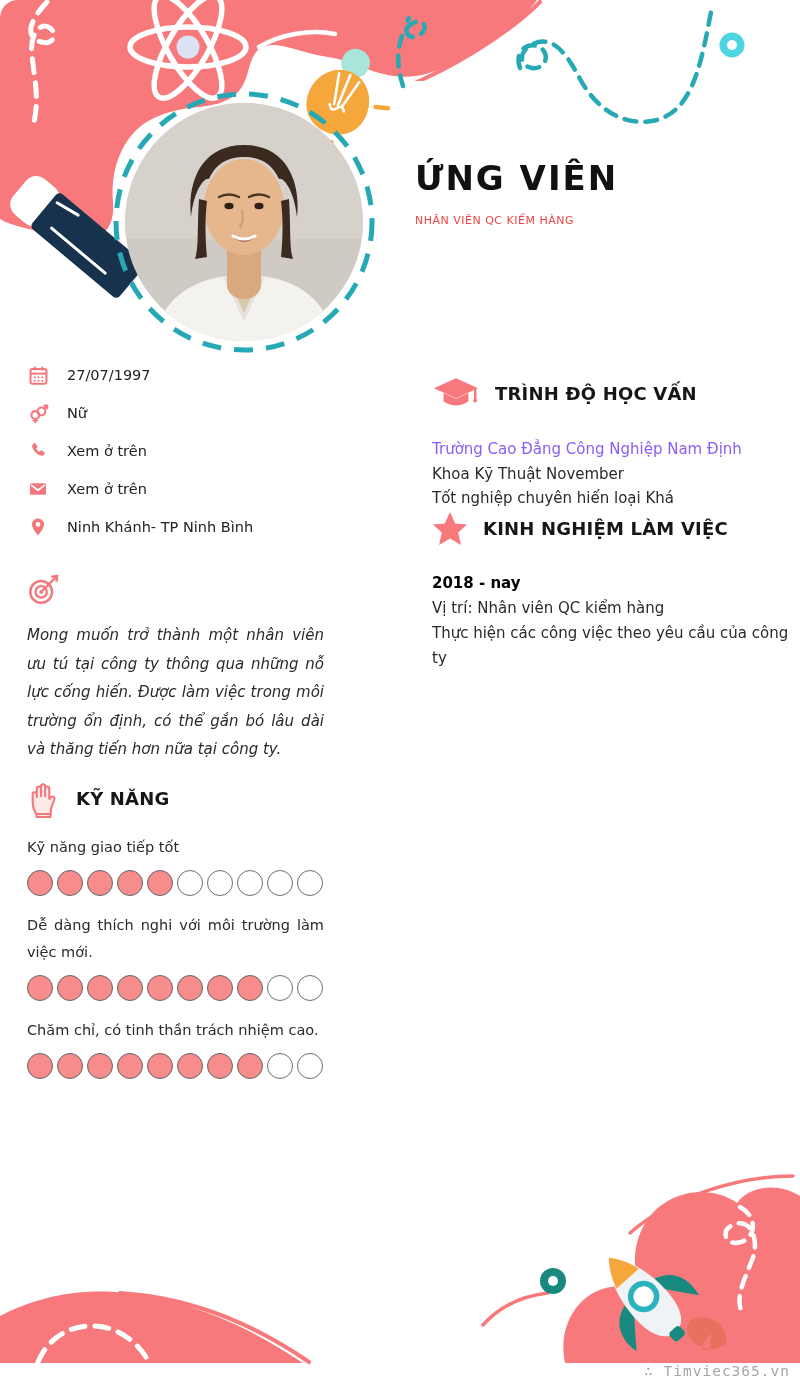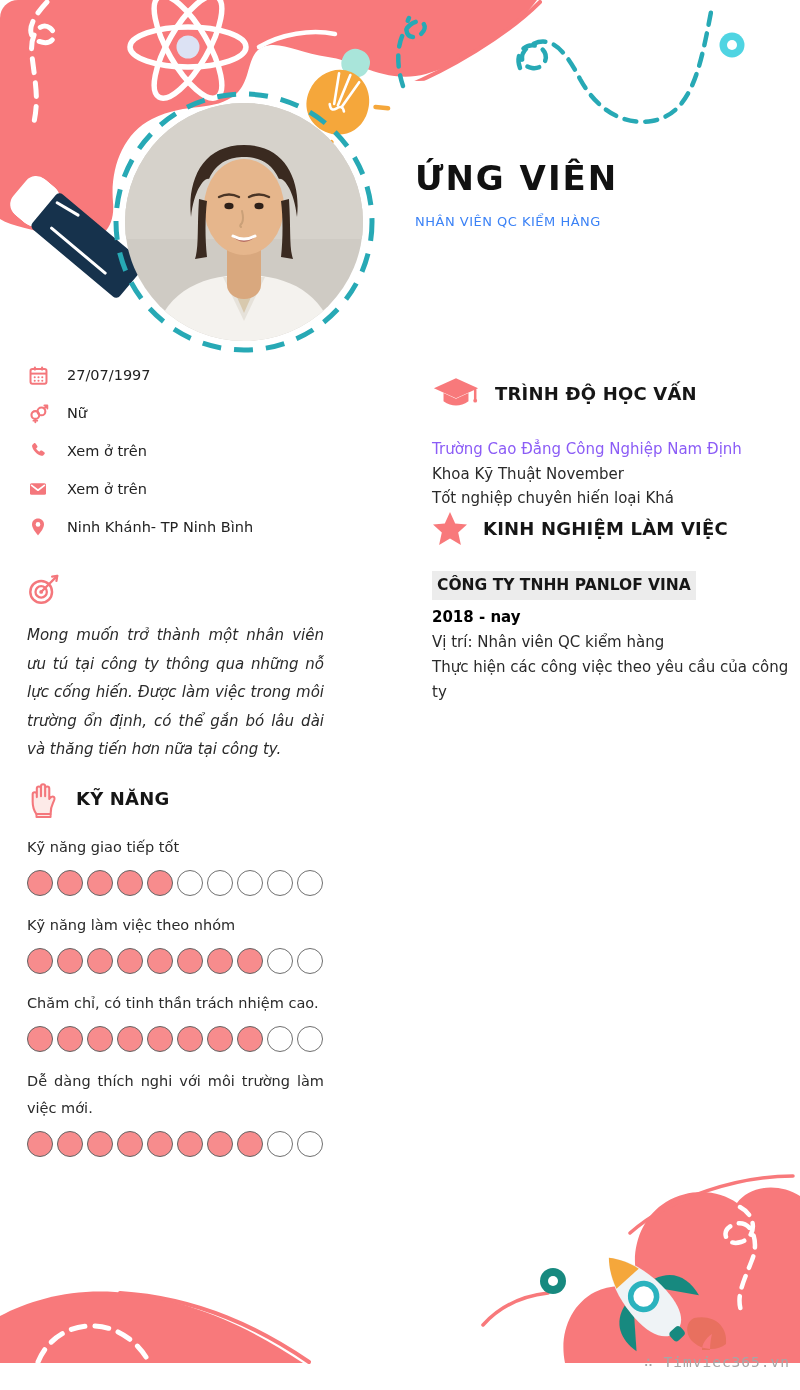--- a/index.html
+++ b/index.html
@@ -7,21 +7,21 @@
     position:relative;width:800px;height:1390px;margin:0 auto;
     background:#fff;overflow:hidden;
     font-family:"DejaVu Sans","Liberation Sans",sans-serif;
     color:#212121;
     border-radius:18px;
   }
   .deco{position:absolute;inset:0;z-index:0;pointer-events:none;}
   .photo{position:absolute;left:111px;top:89px;width:266px;height:266px;z-index:2;}
   .titles{position:absolute;left:415px;top:158px;z-index:3;}
   .titles h1{margin:0;font-size:34px;font-weight:bold;letter-spacing:2px;color:#111;}
-  .titles h2{margin:16px 0 0 0;font-size:13px;font-weight:normal;letter-spacing:.5px;color:#3b82f6;}
+  .titles h2{margin:16px 0 0 0;font-size:11px;font-weight:normal;letter-spacing:.5px;color:#ef4444;}
   .col-left{position:absolute;left:27px;top:356px;width:297px;z-index:3;}
   .col-right{position:absolute;left:432px;top:376px;width:372px;z-index:3;}
   .info-row{display:flex;align-items:center;height:38px;}
   .info-row .ic{width:22px;height:22px;flex:0 0 22px;display:flex;align-items:center;justify-content:center;}
   .info-row .val{margin-left:18px;font-size:14.5px;color:#222;}
   .sec-head{display:flex;align-items:center;gap:15px;margin:0;}
   .sec-head .hic{flex:0 0 auto;display:flex;align-items:center;justify-content:center;}
   .sec-head h3{margin:0;font-size:18px;font-weight:bold;color:#161616;letter-spacing:.2px;}
   .objective{margin-top:27px;}
   .objective p{margin:14px 0 0 0;font-size:15px;line-height:28.5px;text-align:justify;color:#2a2a2a;font-style:italic;}
@@ -31,21 +31,21 @@
   .dot{width:26px;height:26px;border-radius:50%;box-sizing:border-box;
        border:1.5px solid #6f6f6f;background:#fff;}
   .dot.filled{background:#F78C8D;border-color:#636363;}
   .edu-body{margin-top:26px;font-size:15px;line-height:24.5px;color:#2a2a2a;}
   .edu-body .b{font-weight:normal;color:#8b5cf6;}
   .experience{}
   .exp-body{margin-top:24px;font-size:15px;line-height:25px;color:#2a2a2a;}
   .company{display:inline-block;font-weight:bold;font-size:15.5px;color:#161616;
            background:#ECECEC;padding:2px 5px;}
   .period{font-weight:bold;color:#000000;margin-top:5px;}
-  .watermark{position:absolute;right:10px;bottom:20px;z-index:4;
+  .watermark{position:absolute;right:10px;bottom:11px;z-index:4;
              font-family:"DejaVu Sans Mono","Liberation Mono",monospace;
              font-size:14.5px;color:#A6A6A6;letter-spacing:1px;margin-top:48px;}
 </style>
 </head>
 <body>
 
 <div class="page">
 
   <svg class="deco" viewBox="0 0 800 1390" aria-hidden="true">
 
@@ -259,51 +259,36 @@
             <span class="dot filled"></span>
             <span class="dot filled"></span>
             <span class="dot"></span>
             <span class="dot"></span>
             <span class="dot"></span>
             <span class="dot"></span>
             <span class="dot"></span>
           </div>
       </div>
       <div>
-        <div class="skill-label">Kỹ năng làm việc theo nhóm</div>
+        <div class="skill-label">Dễ dàng thích nghi với môi trường làm việc mới.</div>
         <div class="dots">
             <span class="dot filled"></span>
             <span class="dot filled"></span>
             <span class="dot filled"></span>
             <span class="dot filled"></span>
             <span class="dot filled"></span>
             <span class="dot filled"></span>
             <span class="dot filled"></span>
             <span class="dot filled"></span>
             <span class="dot"></span>
             <span class="dot"></span>
           </div>
       </div>
       <div>
         <div class="skill-label">Chăm chỉ, có tinh thần trách nhiệm cao.</div>
-        <div class="dots">
-            <span class="dot filled"></span>
-            <span class="dot filled"></span>
-            <span class="dot filled"></span>
-            <span class="dot filled"></span>
-            <span class="dot filled"></span>
-            <span class="dot filled"></span>
-            <span class="dot filled"></span>
-            <span class="dot filled"></span>
-            <span class="dot"></span>
-            <span class="dot"></span>
-          </div>
-      </div>
-      <div>
-        <div class="skill-label">Dễ dàng thích nghi với môi trường làm việc mới.</div>
         <div class="dots">
             <span class="dot filled"></span>
             <span class="dot filled"></span>
             <span class="dot filled"></span>
             <span class="dot filled"></span>
             <span class="dot filled"></span>
             <span class="dot filled"></span>
             <span class="dot filled"></span>
             <span class="dot filled"></span>
             <span class="dot"></span>
@@ -337,21 +322,20 @@
     <section class="experience">
       <div class="sec-head">
         <span class="hic">
           <svg viewBox="0 0 36 36" width="36" height="36">
             <polygon fill="#F8797B" points="18,1 23.2,12.4 35,13.6 26.2,21.6 28.9,34 18,27.6 7.1,34 9.8,21.6 1,13.6 12.8,12.4"></polygon>
           </svg>
         </span>
         <h3>KINH NGHIỆM LÀM VIỆC</h3>
       </div>
       <div class="exp-body">
-        <span class="company">CÔNG TY TNHH PANLOF VINA</span>
         <div class="period">2018 - nay</div>
         <div>Vị trí: Nhân viên QC kiểm hàng</div>
         <div>Thực hiện các công việc theo yêu cầu của công ty</div>
       </div>
     </section>
   </div>
 
   <div class="watermark">∴ Timviec365.vn</div>
 </div>
 

